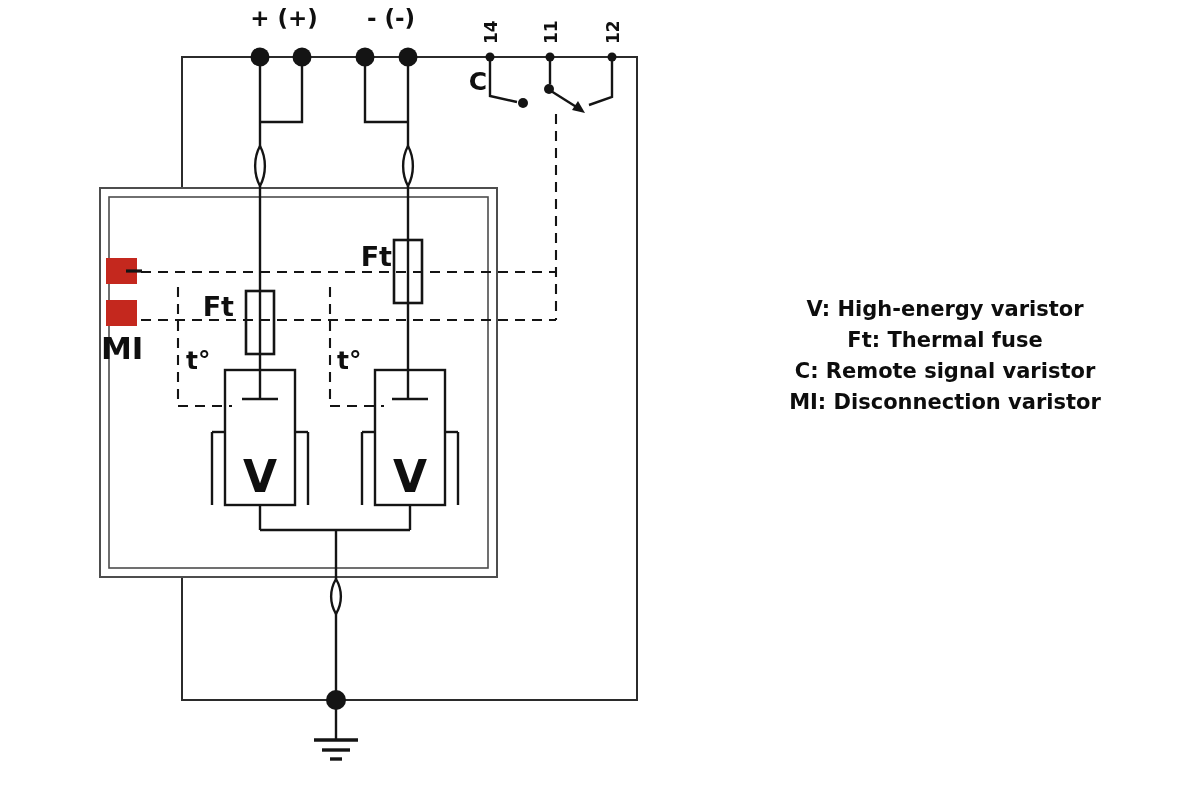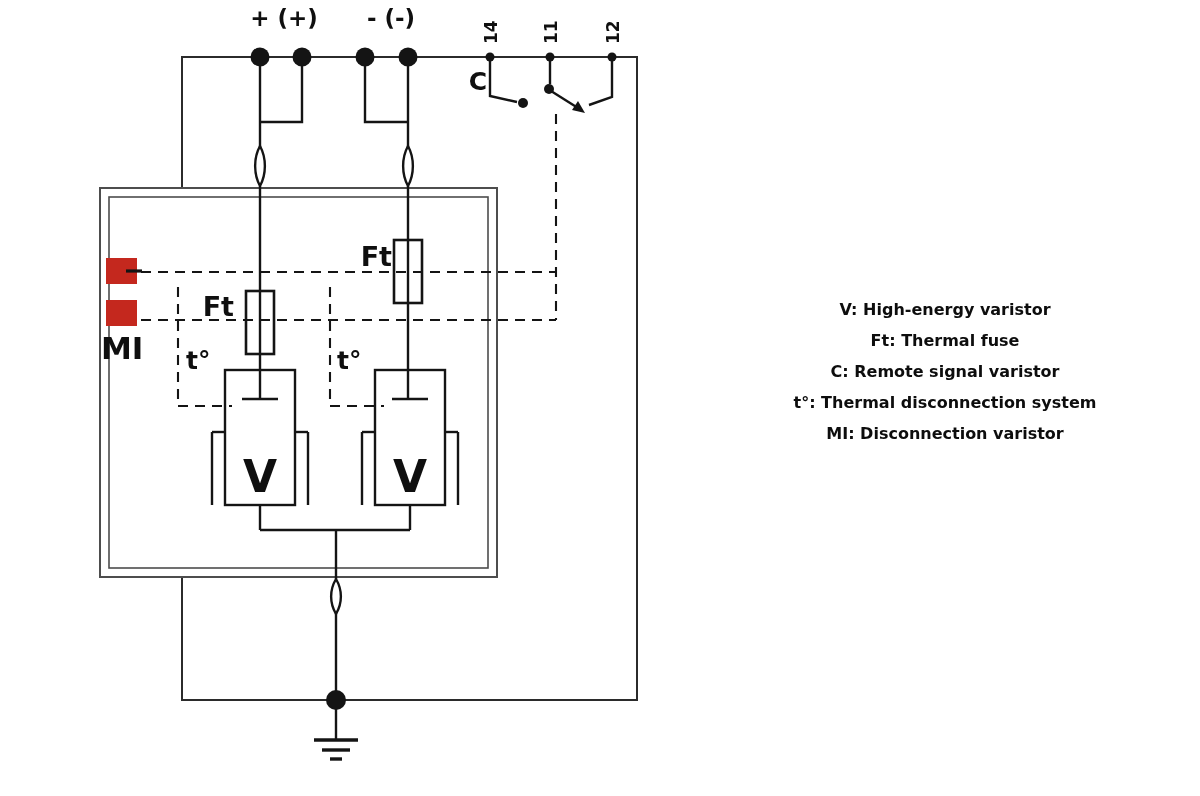--- a/index.html
+++ b/index.html
@@ -11,21 +11,21 @@
   .wire{fill:none;stroke:#141414;stroke-width:2.4;}
   .dash{fill:none;stroke:#141414;stroke-width:2.1;stroke-dasharray:10 7;}
   .frame{fill:none;stroke:#2b2b2b;stroke-width:2;}
   .modbox{fill:#ffffff;stroke:#4d4d4d;stroke-width:2;}
   .modbox2{fill:none;stroke:#4d4d4d;stroke-width:1.6;}
   .comp{fill:none;stroke:#141414;stroke-width:2.6;}
   .compw{fill:#ffffff;stroke:#141414;stroke-width:2.4;}
   .dot{fill:#141414;}
   .legend{
     position:absolute;left:735px;top:294px;width:420px;text-align:center;
-    font-weight:700;font-size:16px;line-height:31px;color:#0d0d0d;
+    font-weight:700;font-size:21px;line-height:31px;color:#0d0d0d;
   }
   .legend div{white-space:nowrap;}
 </style>
 </head>
 <body>
 
 <div class="stage">
 
   <svg width="700" height="796" viewBox="0 0 700 796">
 
@@ -139,17 +139,16 @@
       <text x="260" y="492" font-size="44" text-anchor="middle">V</text>
       <text x="410" y="492" font-size="44" text-anchor="middle">V</text>
     </g>
   </svg>
 
   
   <div class="legend">
     <div>V: High-energy varistor</div>
     <div>Ft: Thermal fuse</div>
     <div>C: Remote signal varistor</div>
-    <div>t°: Thermal disconnection system</div>
     <div>MI: Disconnection varistor</div>
   </div>
 
 </div>
 
 </body></html>

